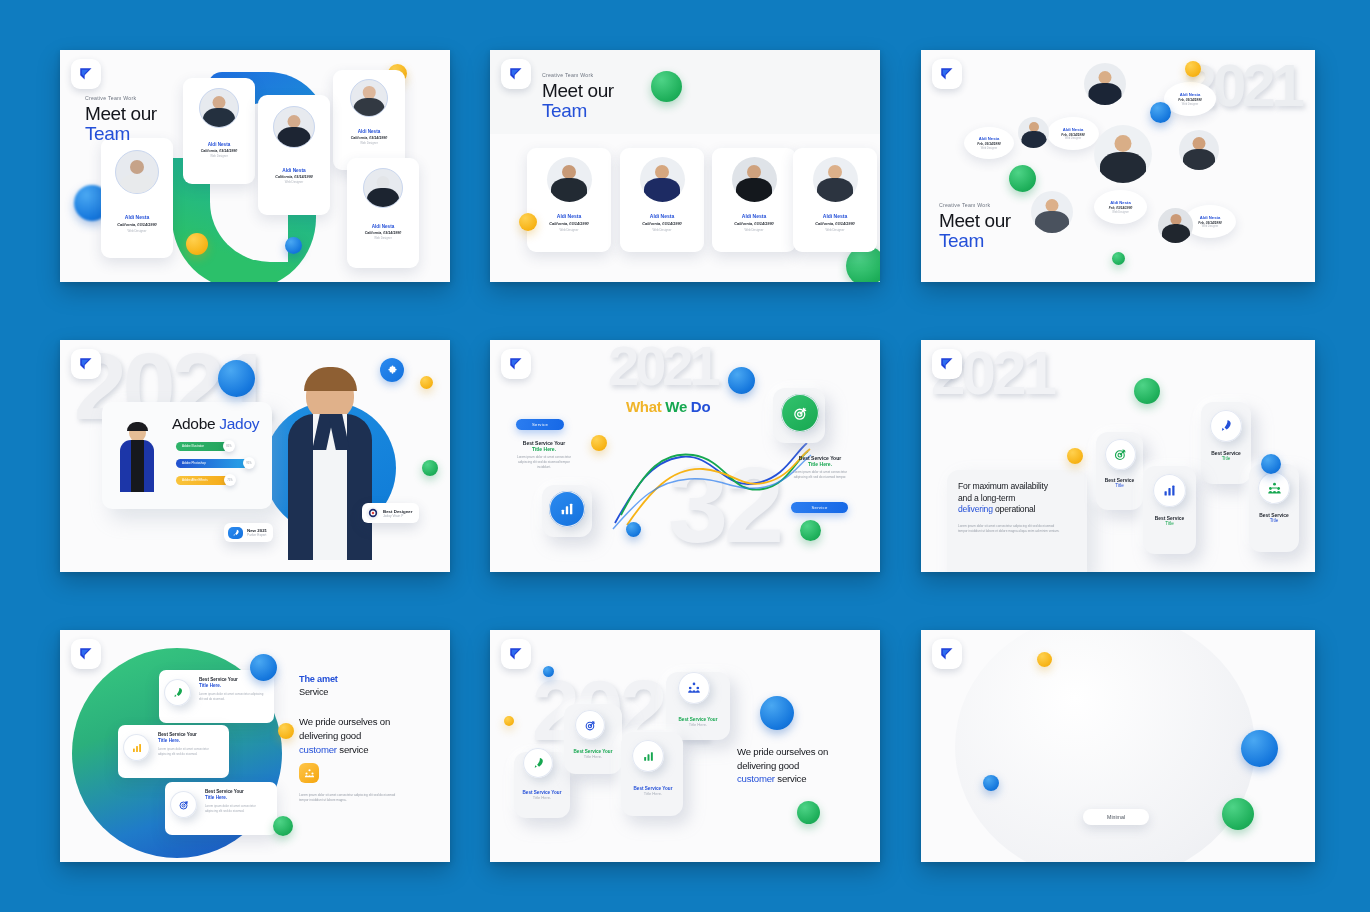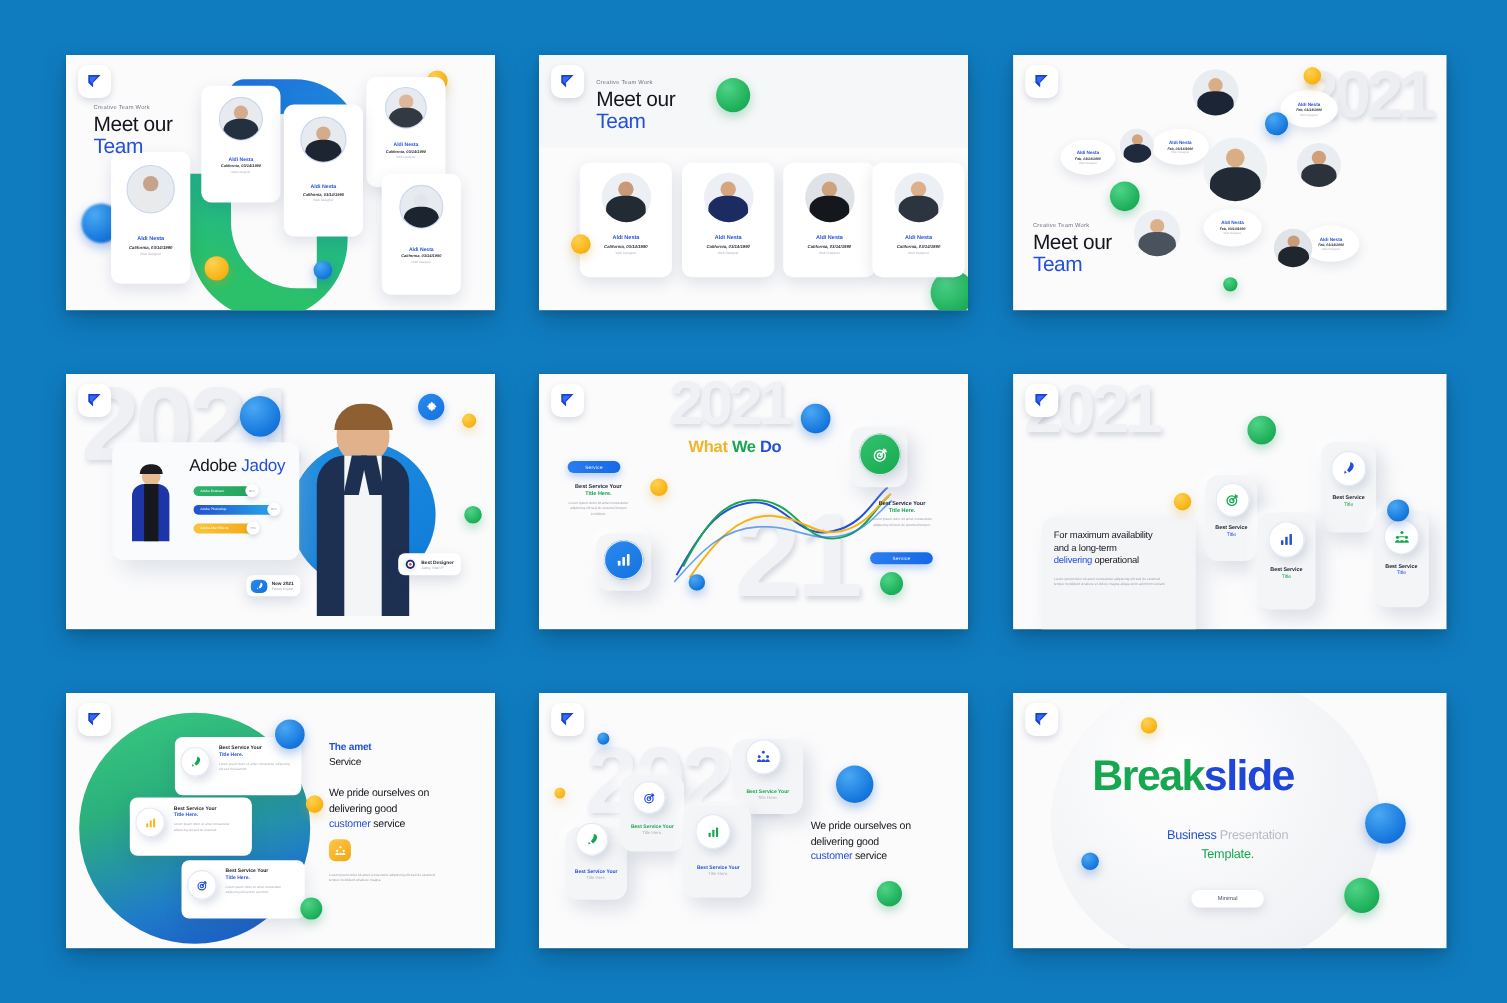--- a/index.html
+++ b/index.html
@@ -473,21 +473,21 @@
   </div>
 
   <div class="slide c2 r2">
     <div class="logo">
       <svg viewBox="0 0 24 24">
             <path d="M2 2 H20 L9 13 V20 L2 13 Z" fill="#1f3fd8"></path>
             <path d="M4.5 4.5 H15 L8.6 10.8 V15 L4.5 11 Z" fill="#2f6ef0"></path>
           </svg>
     </div>
     <div class="ghost" style="left:118px;top:4px;font-size:56px;color:#f0f1f4;">2021</div>
-    <div class="ghost" style="left:178px;top:122px;font-size:108px;color:#f1f2f5;">21</div>
+    <div class="ghost" style="left:178px;top:122px;font-size:108px;color:#f1f2f5;">32</div>
 
     <svg class="waves" style="left:115px;top:55px;" width="210" height="135" viewBox="0 0 210 135" fill="none">
       <path d="M10 128 C 30 92, 46 66, 76 62 C 110 58, 118 96, 152 88 C 180 82, 188 60, 202 48" stroke="#2450d8" stroke-width="1.8" fill="none"></path>
       <path d="M16 120 C 40 74, 58 56, 88 60 C 122 65, 126 100, 158 94 C 182 90, 190 66, 203 56" stroke="#16a750" stroke-width="1.8" fill="none"></path>
       <path d="M22 130 C 44 98, 66 72, 98 74 C 132 77, 136 96, 166 86 C 186 79, 194 62, 205 54" stroke="#f7b316" stroke-width="1.8" fill="none"></path>
       <path d="M8 134 C 34 104, 52 86, 84 84 C 118 82, 130 98, 160 92 C 184 87, 193 70, 206 60" stroke="#2b7df0" stroke-width="1.5" fill="none" opacity=".7"></path>
     </svg>
 
     <div class="blob b-blue" style="left:238px;top:27px;width:27px;height:27px;z-index:20;"></div>
     <div class="blob b-yellow" style="left:101px;top:95px;width:16px;height:16px;z-index:20;"></div>
@@ -771,29 +771,21 @@
             <path d="M4.5 4.5 H15 L8.6 10.8 V15 L4.5 11 Z" fill="#2f6ef0"></path>
           </svg>
     </div>
     <div class="bigcircle" style="left:34px;top:-18px;width:300px;height:270px;"></div>
 
     <div class="blob b-yellow" style="left:116px;top:22px;width:15px;height:15px;z-index:20;"></div>
     <div class="blob b-blue" style="left:62px;top:145px;width:16px;height:16px;z-index:20;"></div>
     <div class="blob b-blue" style="left:320px;top:100px;width:37px;height:37px;z-index:20;"></div>
     <div class="blob b-green" style="left:301px;top:168px;width:32px;height:32px;z-index:20;"></div>
 
-    <div class="brand" style="position:absolute;left:72px;top:56px;z-index:24;">
-      <span class="g">Break</span><span class="b">slide</span>
-    </div>
-
-    <div class="sub" style="position:absolute;left:95px;top:122px;width:200px;z-index:24;">
-      <span class="s1">Business</span>
-      <span class="s2">Presentation</span><br>
-      <span class="s3">Template.</span>
-    </div>
+
 
     <div class="minimal" style="left:162px;top:179px;width:66px;height:16px;z-index:24;">
       <span>Minimal</span>
     </div>
   </div>
 
 </div>
 </div>
 
 </body></html>

